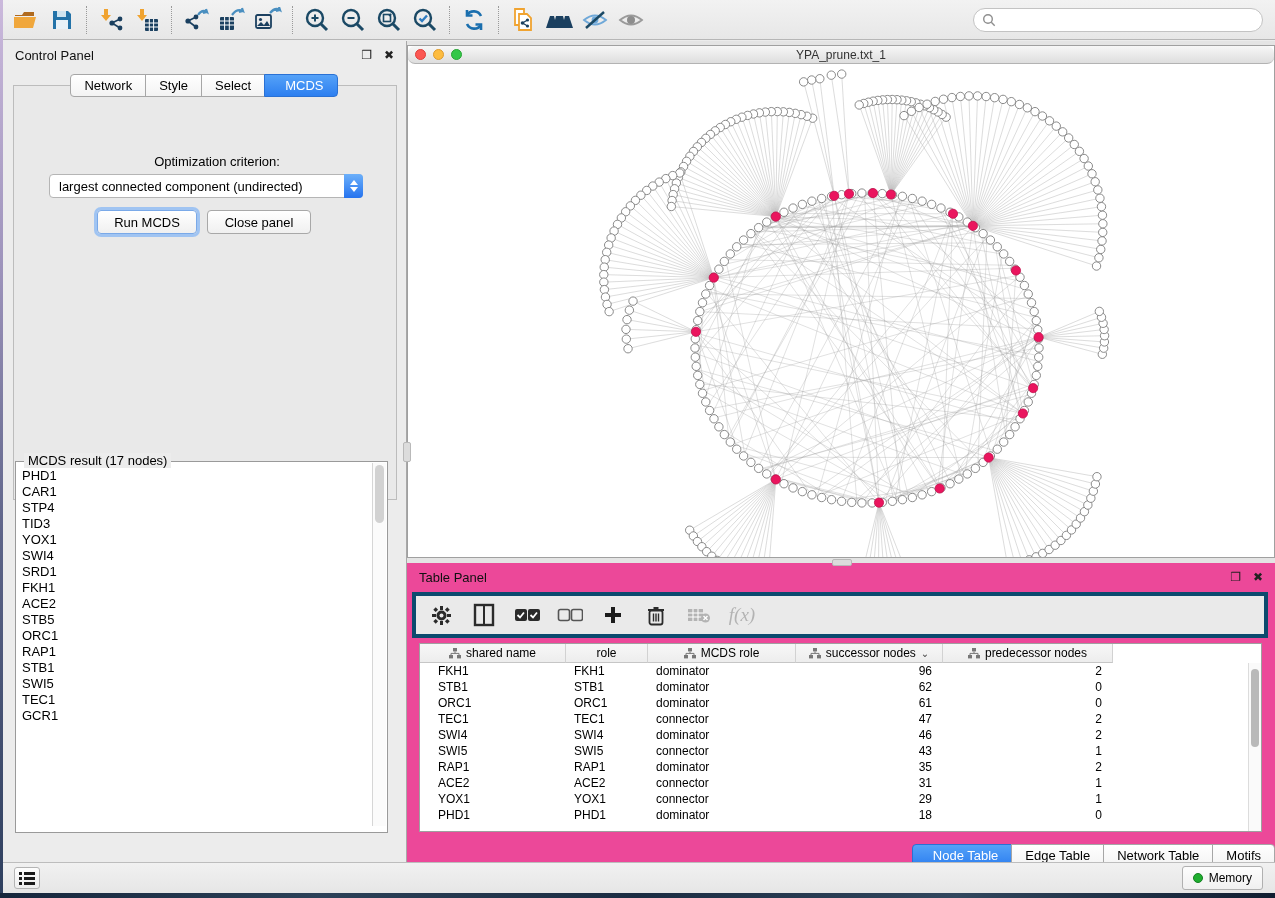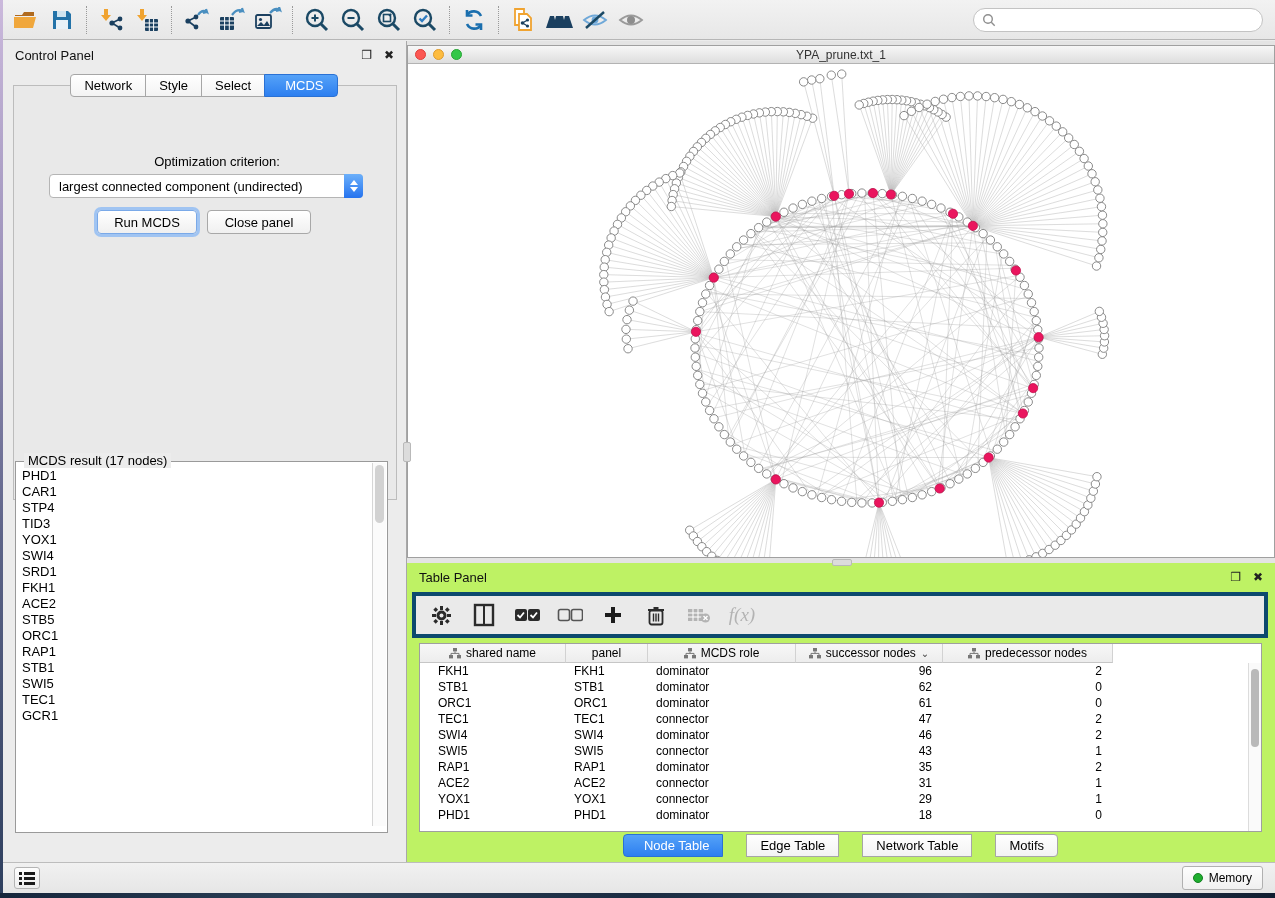--- a/index.html
+++ b/index.html
@@ -64,53 +64,53 @@
   #mcds-scroll { position:absolute; right:1px; top:1px; width:14px; height:363px;
     background:#fbfbfb; border-left:1px solid #d6d6d6; }
   #mcds-scroll .thumb { position:absolute; left:2px; top:2px; width:9px; height:58px;
     background:#d2d2d2; border-radius:5px; }
 
   
   #right-side { position:absolute; left:407px; top:41px; width:868px; height:821px; background:#e4e4e4; }
   #network-window { position:absolute; left:0; top:4px; width:868px; height:513px;
     border:1px solid #a0a0a0; background:#fff; }
   #net-titlebar { height:18px; background:linear-gradient(#f7f7f7,#dedede);
-    border-bottom:1px solid #b3b3b3; display:flex; align-items:center; position:relative;}
+    border-bottom:1px solid #b3b3b3; display:flex; align-items:center; position:relative;border-radius:7px;}
   .tl { width:11px; height:11px; border-radius:50%; margin-left:7px; }
   .tl.red{ background:#fc5753; border:1px solid #df3e3a;}
   .tl.yellow{ background:#fdbc40; border:1px solid #de9b2d;}
   .tl.green{ background:#33c748; border:1px solid #27a534;}
   #net-title { position:absolute; left:0; right:0; text-align:center; font-size:12px; color:#333; }
   #net-canvas { position:absolute; left:0; top:18px; width:866px; height:493px; background:#fff; }
   .v-grip { position:absolute; left:-5px; top:396px; width:8px; height:20px;
     background:#dcdcdc; border:1px solid #b9b9b9; border-radius:2px; z-index:5;}
   .h-grip { position:absolute; left:424px; bottom:-9px; width:20px; height:7px;
     background:#dcdcdc; border:1px solid #b9b9b9; border-radius:2px; z-index:5;}
 
   
-  #table-panel { position:absolute; left:0; top:522px; width:868px; height:299px; background:#bef264; }
+  #table-panel { position:absolute; left:0; top:522px; width:868px; height:299px; background:#ec4899; }
   #tp-toolbar { position:absolute; left:5px; top:29px; width:856px; height:46px;
     background:#eaeaea; border:4px solid #0c4a6e; display:flex; align-items:center; padding-left:12px; gap:17px;}
   .tp-icon { display:flex; align-items:center; justify-content:center; width:26px; height:26px; }
   .fx { font-family:"Liberation Serif",serif; font-style:italic; font-size:19px; color:#b3b3b3; }
   #grid { position:absolute; left:12px; top:80px; width:843px; height:189px;
     background:#fff; border:1px solid #9f9f9f; overflow:hidden; }
   #grid-header { display:flex; height:19px; }
   .hcell { background:linear-gradient(#f7f7f7,#ededed); border-right:1px solid #d2d2d2;
     border-bottom:1px solid #c6c6c6; font-size:12px; color:#000;
     display:flex; align-items:center; justify-content:center; gap:5px; }
   .grow { display:flex; height:16px; font-size:12px; color:#000; }
   .gcell { padding:1px 6px 0 8px; white-space:nowrap; overflow:hidden;}
   .gcell.num { text-align:right; padding-right:11px; }
   .gcell.first { padding-left:18px; }
   #grid-vscroll { position:absolute; right:0; top:19px; width:13px; height:168px;
     background:#fafafa; border-left:1px solid #dcdcdc; }
   #grid-vscroll .thumb { position:absolute; left:2px; top:6px; width:8px; height:78px;
     background:#b9b9b9; border-radius:4px; }
-  #tp-tabs { position:absolute; left:0; top:271px; width:100%; display:flex; justify-content:center;gap:24px; }
+  #tp-tabs { position:absolute; left:0; top:281px; width:100%; display:flex; justify-content:flex-end; }
   .sort-chevron { font-size:10px; color:#444; }
 
   
   #status-bar { position:absolute; left:3px; top:862px; width:1272px; height:31px;
     background:linear-gradient(#f1f1f1,#e6e6e6); border-top:1px solid #bdbdbd; }
   #list-btn { position:absolute; left:11px; top:4px; width:26px; height:22px;
     background:linear-gradient(#fdfdfd,#efefef); border:1px solid #b4b4b4; border-radius:3px;
     display:flex; align-items:center; justify-content:center;}
   #memory-btn { position:absolute; right:12px; top:3px; height:24px;
     background:linear-gradient(#fdfdfd,#f0f0f0); border:1px solid #b0b0b0; border-radius:3px;
@@ -1039,21 +1039,21 @@
               <g fill="#777">
                 <rect x="4" y="0" width="4" height="3.4"></rect>
                 <rect x="0" y="7" width="4" height="3.4"></rect>
                 <rect x="8" y="7" width="4" height="3.4"></rect>
               </g>
               <path d="M6 3.4 v2 M2 7 v-1.6 h8 V7" stroke="#777" fill="none"></path>
             </svg>
             <span>shared name</span>
           </div>
           <div class="hcell" style="width: 82px;">
-            <span>panel</span>
+            <span>role</span>
           </div>
           <div class="hcell" style="width: 148px;">
             <svg width="12" height="11">
               <g fill="#777">
                 <rect x="4" y="0" width="4" height="3.4"></rect>
                 <rect x="0" y="7" width="4" height="3.4"></rect>
                 <rect x="8" y="7" width="4" height="3.4"></rect>
               </g>
               <path d="M6 3.4 v2 M2 7 v-1.6 h8 V7" stroke="#777" fill="none"></path>
             </svg>

